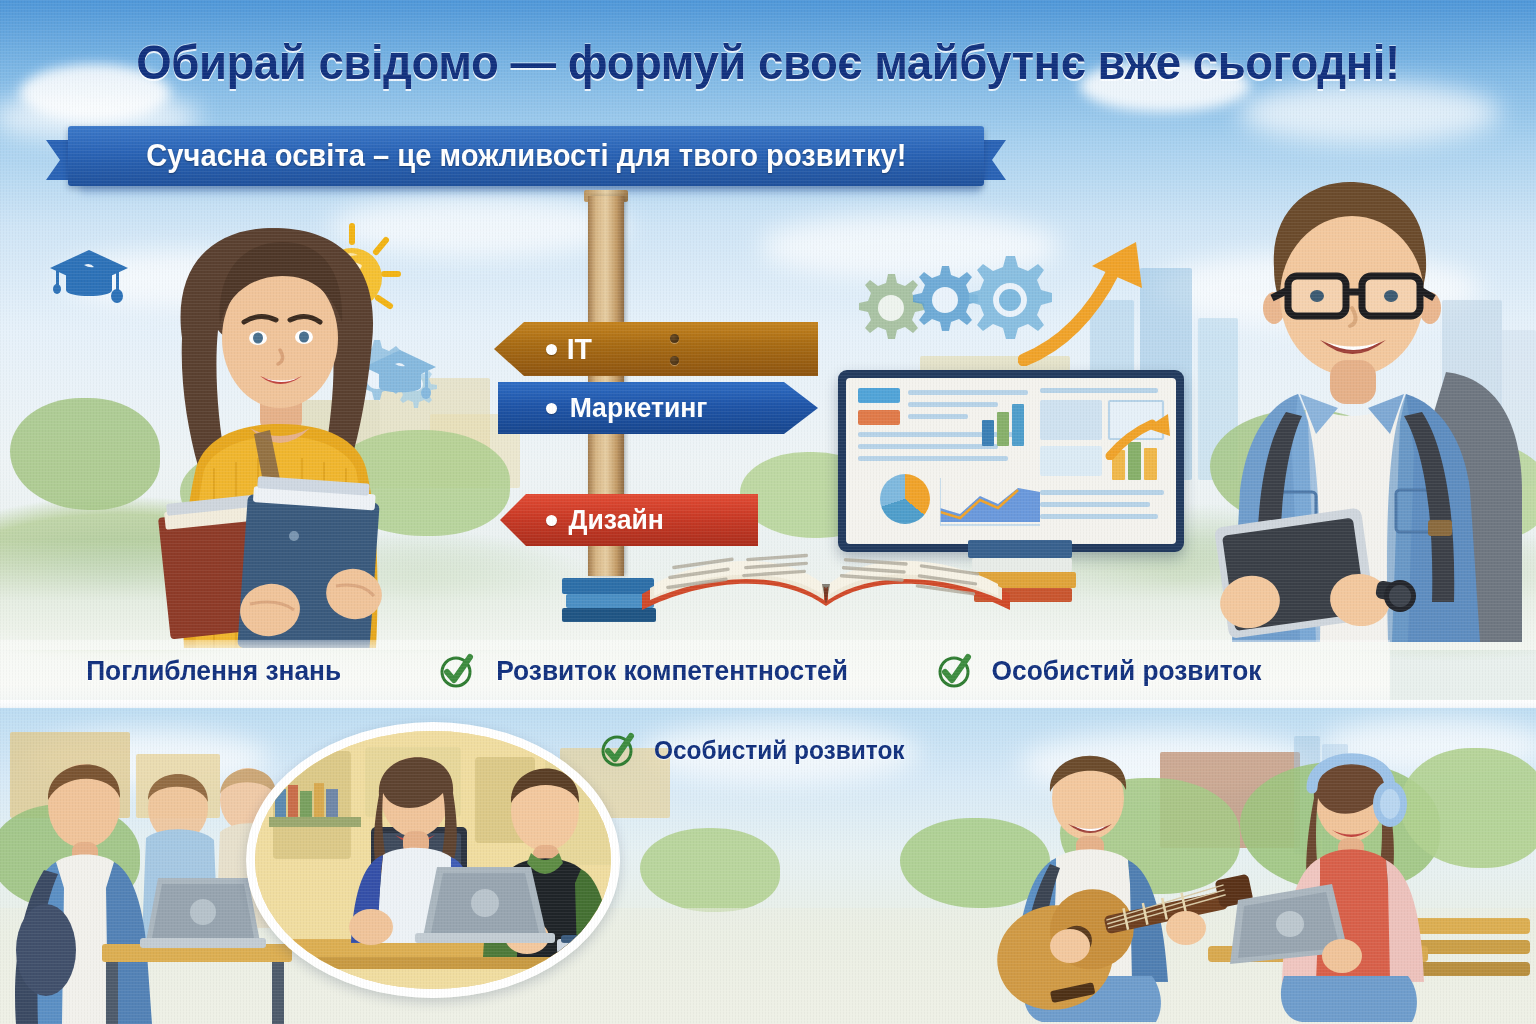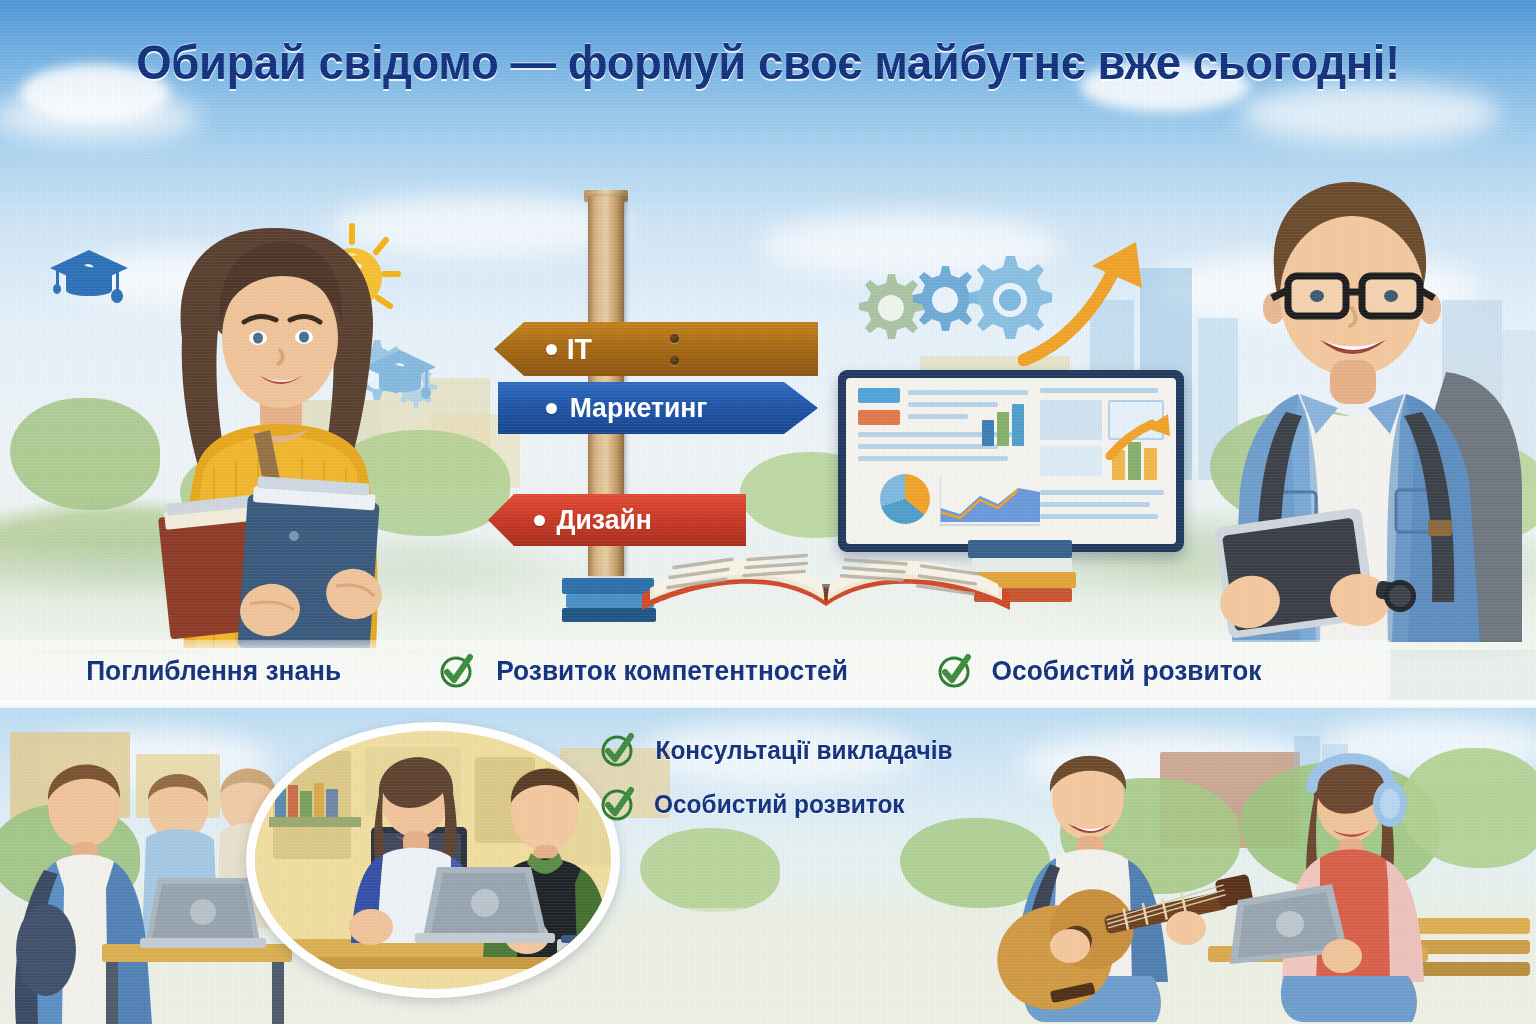--- a/index.html
+++ b/index.html
@@ -126,21 +126,21 @@
     clip-path:polygon(0 0, 286px 0, 320px 26px, 286px 52px, 0 52px);
     padding-left:48px;
   }
   #sign-lang {
     left:28px; top:244px; width:342px; height:50px; font-size:26px;
     background:linear-gradient(180deg,#3f9a46 0%,#2f8038 45%,#266a2e 100%);
     clip-path:polygon(0 0, 308px 0, 342px 25px, 308px 50px, 0 50px);
     padding-left:38px;
   }
   #sign-design {
-    left:36px; top:298px; width:258px; height:52px; font-size:28px;
+    left:48px; top:298px; width:258px; height:52px; font-size:28px;
     background:linear-gradient(180deg,#e24b34 0%,#c93a26 45%,#ab2e1d 100%);
     clip-path:polygon(26px 0, 258px 0, 258px 52px, 26px 52px, 0 26px);
     padding-left:46px;
   }
   .screw {
     position:absolute; width:9px; height:9px; border-radius:50%;
     background:radial-gradient(circle at 35% 32%,#6a4a22,#3a2710);
     box-shadow:0 1px 1px rgba(255,255,255,.35);
   }
 
@@ -256,20 +256,28 @@
   <div class="foliage" style="left:330px; top:430px; width:180px;height:106px;background:#b3d094;"></div>
   <div class="foliage" style="left:1210px;top:410px; width:190px;height:118px;background:#a9c98c;"></div>
   <div class="foliage" style="left:1380px;top:440px; width:170px;height:104px;background:#bad69c;"></div>
   <div class="foliage" style="left:740px; top:452px; width:140px;height:86px; background:#b8d59a;"></div>
   <div class="foliage" style="left:180px; top:448px; width:160px;height:92px; background:#b0cd92;"></div>
 
   <div class="sky-band" style="top:540px;height:110px;background:linear-gradient(180deg,rgba(232,240,232,0) 0%,rgba(238,243,238,.85) 55%,rgba(244,247,242,.95) 100%);"></div>
 
   <div id="title">Обирай свідомо — формуй своє майбутнє вже сьогодні!</div>
 
+  <div id="ribbon-wrap">
+    <div id="ribbon-shadow"></div>
+    <div id="ribbon-tail-l"></div>
+    <div id="ribbon-tail-r"></div>
+    <div id="ribbon">
+      <span id="ribbon-text">Сучасна освіта – це можливості для твого розвитку!</span>
+    </div>
+  </div>
 
   <div id="cap1">
     <svg width="82" height="60" viewBox="0 0 82 60">
       <polygon points="41,2 80,20 41,38 2,20" fill="#2d72b8"></polygon>
       <path d="M18,26 L18,42 C18,50 64,50 64,42 L64,26 L41,37 Z" fill="#2d72b8"></path>
       <path d="M36,17 q6,-3 10,2 q-5,1 -10,-2z" fill="#eaf3fb"></path>
       <rect x="68" y="21" width="3" height="22" fill="#2d72b8"></rect>
       <ellipse cx="69" cy="48" rx="6" ry="7" fill="#2d72b8"></ellipse>
       <rect x="8" y="22" width="3" height="16" fill="#2d72b8"></rect>
       <ellipse cx="9" cy="41" rx="4" ry="5" fill="#2d72b8"></ellipse>
@@ -712,29 +720,20 @@
         <path d="M188,142 L270,142 L284,202 L176,202 Z" fill="#98a5b0"></path>
         <ellipse cx="230" cy="172" rx="14" ry="14" fill="#b9c4cc"></ellipse>
         <rect x="160" y="202" width="140" height="10" rx="3" fill="#c3ccd3"></rect>
 
         <rect x="302" y="208" width="56" height="14" rx="3" fill="#cfd8e2"></rect>
         <rect x="306" y="204" width="50" height="8" rx="3" fill="#3a5a7d"></rect>
       </svg>
     </div>
 
     <div id="bottom-list">
-      <div class="bl-item">
-        <span class="check">
-          <svg width="40" height="40" viewBox="0 0 40 40">
-            <circle cx="19" cy="21" r="14" fill="none" stroke="#2f7d32" stroke-width="3"></circle>
-            <path d="M10,21 L17,29 L33,6" stroke="#3d8c3f" stroke-width="6" fill="none" stroke-linecap="round" stroke-linejoin="round"></path>
-          </svg>
-        </span>
-        <span class="txt">Консультації викладачів</span>
-      </div>
       <div class="bl-item">
         <span class="check">
           <svg width="40" height="40" viewBox="0 0 40 40">
             <circle cx="19" cy="21" r="14" fill="none" stroke="#2f7d32" stroke-width="3"></circle>
             <path d="M10,21 L17,29 L33,6" stroke="#3d8c3f" stroke-width="6" fill="none" stroke-linecap="round" stroke-linejoin="round"></path>
           </svg>
         </span>
         <span class="txt">Особистий розвиток</span>
       </div>
     </div>

